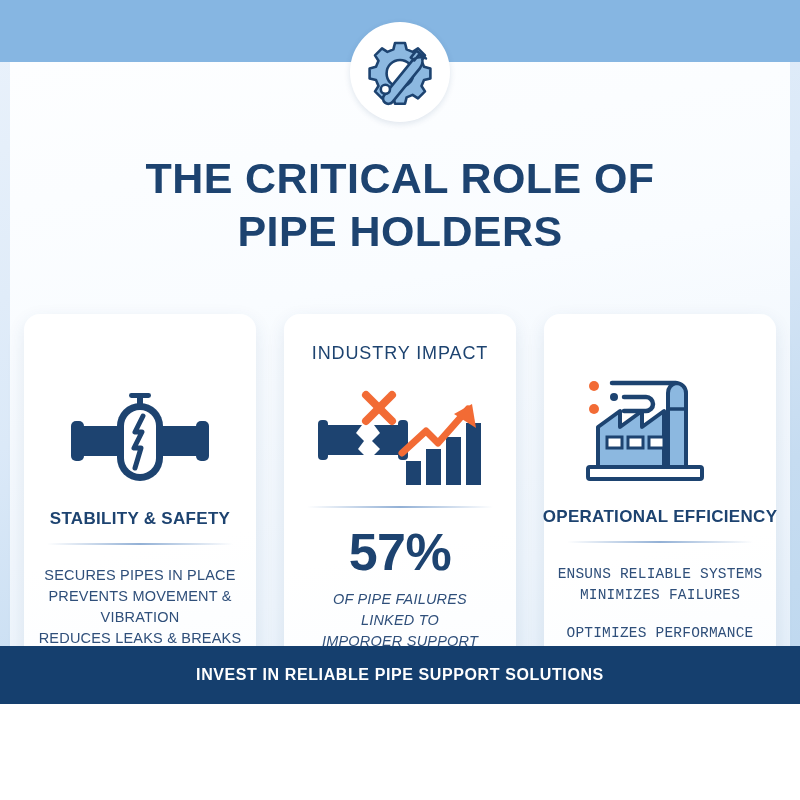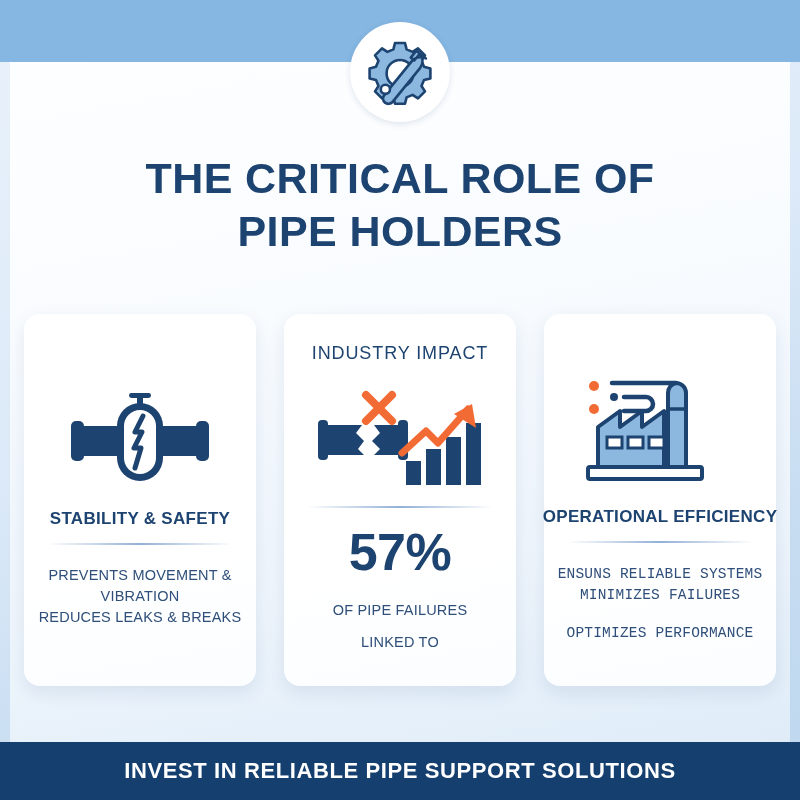--- a/index.html
+++ b/index.html
@@ -10,21 +10,21 @@
     width: 800px;
     height: 800px;
     overflow: hidden;
     font-family: "Liberation Sans", sans-serif;
     background: #ffffff;
   }
 
   .poster {
     position: relative;
     width: 800px;
-    height: 800px;
+    height: 704px;
     background: linear-gradient(160deg, #eaf2fb 0%, #dbe9f8 45%, #c6dcf1 75%, #bed8ef 100%);
     overflow: hidden;
   }
 
   
   .top-band {
     position: absolute;
     top: 0; left: 0;
     width: 800px;
     height: 62px;
@@ -161,37 +161,37 @@
     letter-spacing: -0.5px;
   }
   .stat-caption {
     font-size: 14.5px;
     line-height: 21px;
     color: #2f4f7a;
     text-align: center;
     margin-top: 9px;
     letter-spacing: 0.2px;
   }
-  .stat-caption p { margin: 11px; }
+  .stat-caption p { margin: 0; font-style: italic; }
 
   
   .footer {
     position: absolute;
     left: 0;
     bottom: 0;
     width: 800px;
     height: 58px;
     background: #153f6e;
     display: flex;
     align-items: center;
     justify-content: center;
   }
   .footer-text {
     color: #ffffff;
-    font-size: 22px;
+    font-size: 16px;
     font-weight: bold;
     letter-spacing: 0.6px;
   }
 </style>
 </head>
 <body>
 
 <div class="poster">
 
   <div class="top-band"></div>
@@ -244,20 +244,21 @@
             <rect x="52" y="10" width="46" height="78" rx="23" fill="#1d4370"></rect>
             <rect x="59" y="17" width="32" height="64" rx="16" fill="#ffffff"></rect>
 
             <path d="M 78,23 L 70,39 L 77,39 L 69,55 L 76,55 L 70,75" fill="none" stroke="#1d4370" stroke-width="5" stroke-linecap="round" stroke-linejoin="round"></path>
           </g>
         </svg>
       </div>
       <div class="card-heading">STABILITY &amp; SAFETY</div>
       <div class="divider"></div>
       <div class="body-text">
+        <p>SECURES PIPES IN PLACE</p>
         <p>PREVENTS MOVEMENT &amp;</p>
         <p>VIBRATION</p>
         <p>REDUCES LEAKS &amp; BREAKS</p>
       </div>
     </div>
 
     <div class="card card-2">
       <div class="kicker">INDUSTRY IMPACT</div>
       <div class="icon-box">
         <svg width="168" height="100" viewBox="0 0 168 100">
@@ -286,20 +287,21 @@
             <polyline points="86,66 110,44 122,56 152,22"></polyline>
           </g>
           <path d="M 156,17 L 160,41 L 138,27 Z" fill="#f26b35"></path>
         </svg>
       </div>
       <div class="divider"></div>
       <div class="stat-number">57%</div>
       <div class="stat-caption">
         <p>OF PIPE FAILURES</p>
         <p>LINKED TO</p>
+        <p>IMPOROER SUPPORT</p>
       </div>
     </div>
 
     <div class="card card-3">
       <div class="icon-box">
         <svg width="160" height="108" viewBox="0 0 160 108">
 
           <g fill="#f26b35">
             <circle cx="14" cy="11" r="5"></circle>
             <circle cx="14" cy="34" r="5"></circle>

